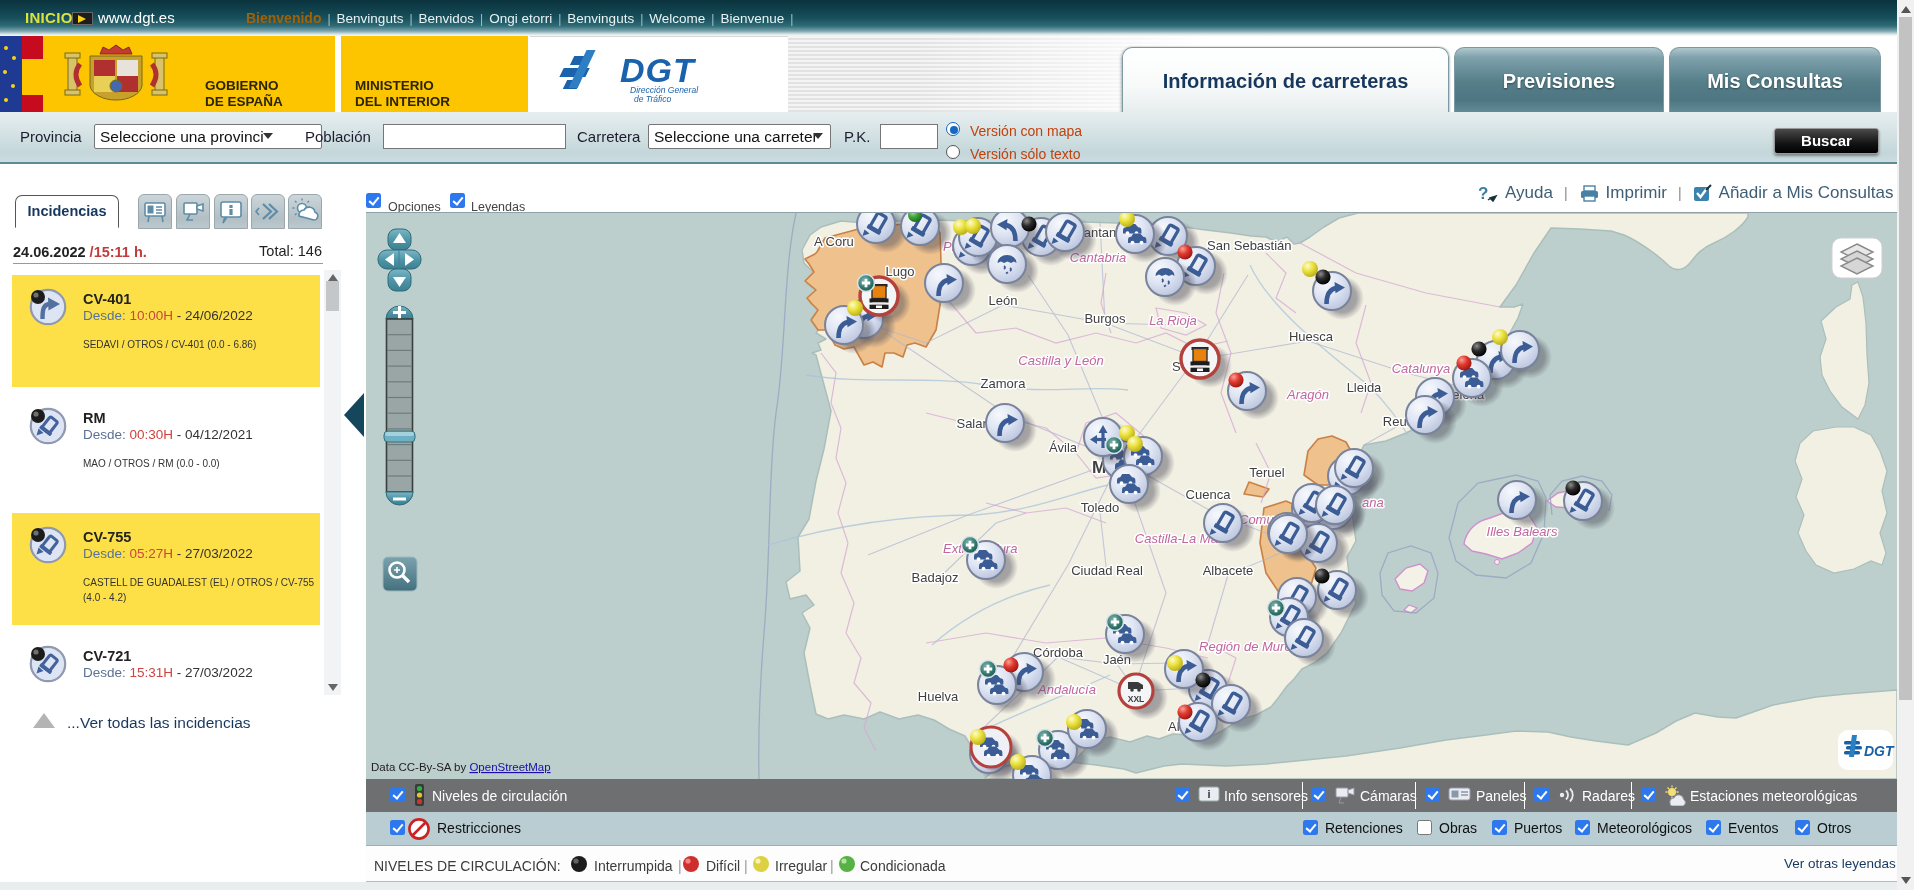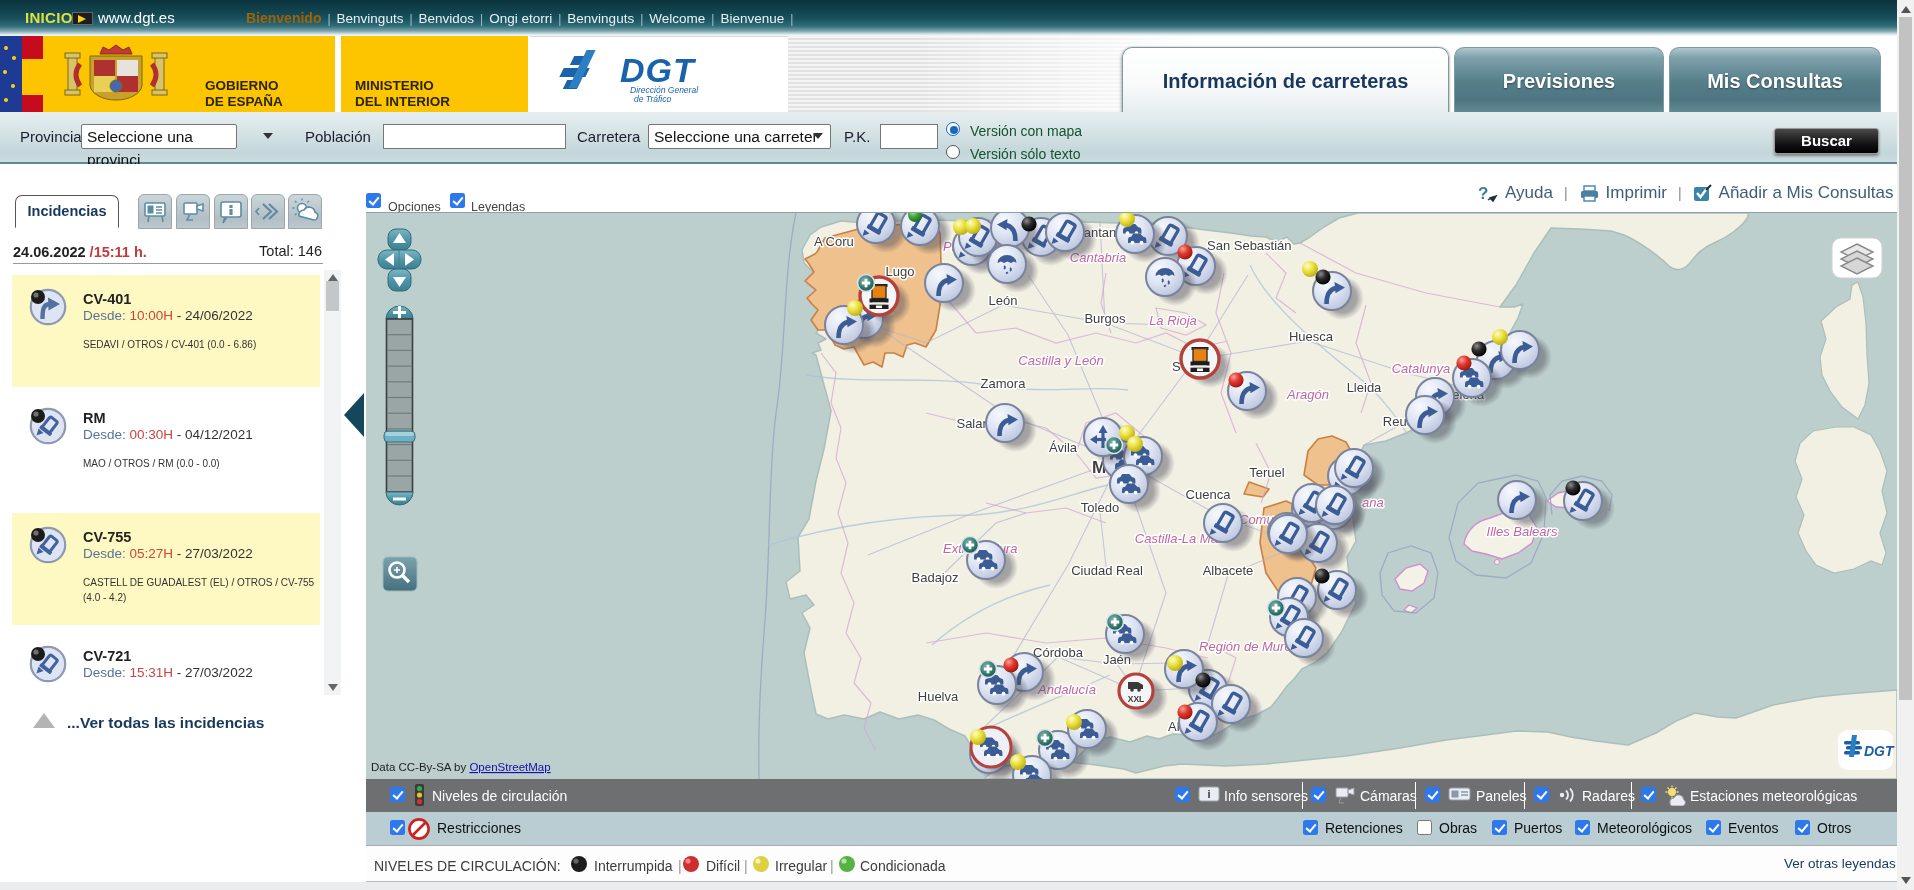--- a/index.html
+++ b/index.html
@@ -26,42 +26,42 @@
 #tab3{left:1669px;width:212px}
 .tabteal{background:linear-gradient(#b0c7cd 0%,#7fa2ac 14%,#567f8a 50%,#4d7682 78%,#68909a 100%);color:#fff;text-shadow:0 1px 2px rgba(0,0,0,.45)}
 #sbar{left:0;top:112px;width:1914px;height:52px;background:linear-gradient(#e7eef0 0%,#d6e3e5 40%,#c3d6da 82%,#cddde1 100%);border-bottom:2px solid #5d8b95}
 .slab{position:absolute;top:128px;font-size:15px;font-weight:normal;color:#1c1c30}
 .sel{position:absolute;top:124px;height:25px;background:#fff;border:1px solid #767676;border-radius:2px;font-size:15.5px;color:#111;padding-left:5px}
 .inp{position:absolute;top:124px;height:25px;background:#fff;border:1px solid #767676;font-size:15px}
 .selarrow{position:absolute;top:133px;width:0;height:0;border-left:5px solid transparent;border-right:5px solid transparent;border-top:6px solid #333}
 .radio{position:absolute;width:14px;height:14px;border-radius:50%;background:#fff;border:1.5px solid #555}
 .radio.on{border:1.5px solid #1567c0}
 .radio.on i{position:absolute;left:2.5px;top:2.5px;width:8px;height:8px;border-radius:50%;background:#1567c0}
-.rlab{position:absolute;font-size:14px;color:#14532d}
+.rlab{position:absolute;font-size:14px;color:#c2410c}
 #buscar{left:1774px;top:128px;width:105px;height:26px;background:linear-gradient(#4a4a4a,#141414 60%,#000);border:1px solid #999;border-radius:3px;color:#fff;font-weight:bold;font-size:15px;text-align:center;line-height:24px;box-shadow:0 2px 3px rgba(0,0,0,.4)}
 #sidebar{left:0;top:164px;width:366px;height:726px;background:#fff}
 #tabInc{left:15px;top:195px;width:104px;height:33px;background:#fff;border:1px solid #555;border-bottom:1px solid #fff;border-radius:7px 7px 0 0;color:#17375e;font-weight:bold;font-size:14.5px;text-align:center;line-height:31px}
 .itab{position:absolute;top:194px;width:34px;height:35px;background:linear-gradient(#ccd6da,#b2bfc5 70%,#bcc8cd);border:1px solid #9aa7ad;border-radius:6px 6px 0 0}
 #daterow{left:13px;top:244px;width:310px;height:16px;font-size:14.5px;font-weight:bold;color:#222}
 #daterow .red{color:#c23b3b}
 #total{left:240px;top:243px;width:82px;text-align:right;font-size:14.5px;color:#222}
 #lhr{left:13px;top:263px;width:310px;height:1px;background:#999}
 #listwrap{left:12px;top:270px;width:312px;height:425px;overflow:hidden;background:#fff}
 .litem{position:absolute;left:0;width:308px;height:112px}
 .litem .tt{position:absolute;left:71px;top:16px;font-size:14.5px;font-weight:bold;color:#222}
 .litem .l2{position:absolute;left:71px;top:33px;font-size:13.5px;color:#333;white-space:nowrap}
 .litem .l2 .d1{color:#5a7294}
 .litem .l2 .d2{color:#cc4440}
 .litem .l3{position:absolute;left:71px;top:62px;width:246px;font-size:10px;color:#333;line-height:15px}
-.lgray{background:#fef9c3}
+.lgray{background:#fde047}
 .lic{position:absolute;left:14px;top:11px}
 #lsb{left:324px;top:270px;width:17px;height:425px;background:#f2f3f4}
 #lsbthumb{left:326px;top:281px;width:13px;height:30px;background:#c4c7c9}
 .sbarrow{position:absolute;left:328px;width:0;height:0;border-left:5px solid transparent;border-right:5px solid transparent}
-#vertodas{left:67px;top:714px;font-size:15.5px;font-weight:bold;color:#17375e}
+#vertodas{left:67px;top:714px;font-size:15.5px;font-weight:normal;color:#17375e}
 #vtri{left:33px;top:713px;width:0;height:0;border-left:11px solid transparent;border-right:11px solid transparent;border-bottom:15px solid #b4b4b4}
 #collapse{left:344px;top:393px;width:0;height:0;border-top:22px solid transparent;border-bottom:22px solid transparent;border-right:20px solid #14475c}
 #maptools{left:366px;top:164px;width:1531px;height:49px;background:#fff}
 .cb{position:absolute;width:15px;height:15px;background:#2e78ee;border-radius:2.5px}
 .cb:after{content:"";position:absolute;left:4.5px;top:1.5px;width:4px;height:8px;border:solid #fff;border-width:0 2.5px 2.5px 0;transform:rotate(40deg)}
 .cbo{position:absolute;width:15px;height:15px;background:#fff;border:1.5px solid #777;border-radius:2.5px}
 .tlab{position:absolute;font-size:12.5px;color:#444}
 #ayuda{left:1478px;top:183px;width:420px;font-size:17px;color:#3e5e75;white-space:nowrap}
 #ayuda .sep{color:#888;padding:0 11px;font-size:14px}
 #ayuda svg{vertical-align:-4px;margin-right:6px}
@@ -128,21 +128,21 @@
       </g>
       <text x="62" y="34" font-size="34" font-weight="bold" font-style="italic" fill="#1a62ab" letter-spacing="1">DGT</text>
       <text x="72" y="45" font-size="8.5" fill="#1a62ab" font-style="italic">Dirección General</text>
       <text x="76" y="54" font-size="8.5" fill="#1a62ab" font-style="italic">de Tráfico</text>
     </svg>
 <div class="tab" id="tab1">Información de carreteras</div>
 <div class="tab tabteal" id="tab2">Previsiones</div>
 <div class="tab tabteal" id="tab3">Mis Consultas</div>
 <div class="abs" id="sbar"></div>
 <div class="slab" style="left:20px">Provincia</div>
-<div class="sel" style="left:81px;width:156px;line-height:23px">Seleccione una provinci</div>
+<div class="sel" style="left:94px;width:228px;line-height:23px">Seleccione una provinci</div>
 <div class="selarrow" style="left:263px"></div>
 <div class="slab" style="left:305px">Población</div>
 <input class="inp" style="left: 383px; width: 183px;">
 <div class="slab" style="left:577px">Carretera</div>
 <div class="sel" style="left:648px;width:183px;line-height:23px">Seleccione una carreter</div>
 <div class="selarrow" style="left:813px"></div>
 <div class="slab" style="left:844px">P.K.</div>
 <input class="inp" style="left: 880px; width: 58px;">
 <div class="radio on" style="left:946px;top:122px">
       <i></i>

